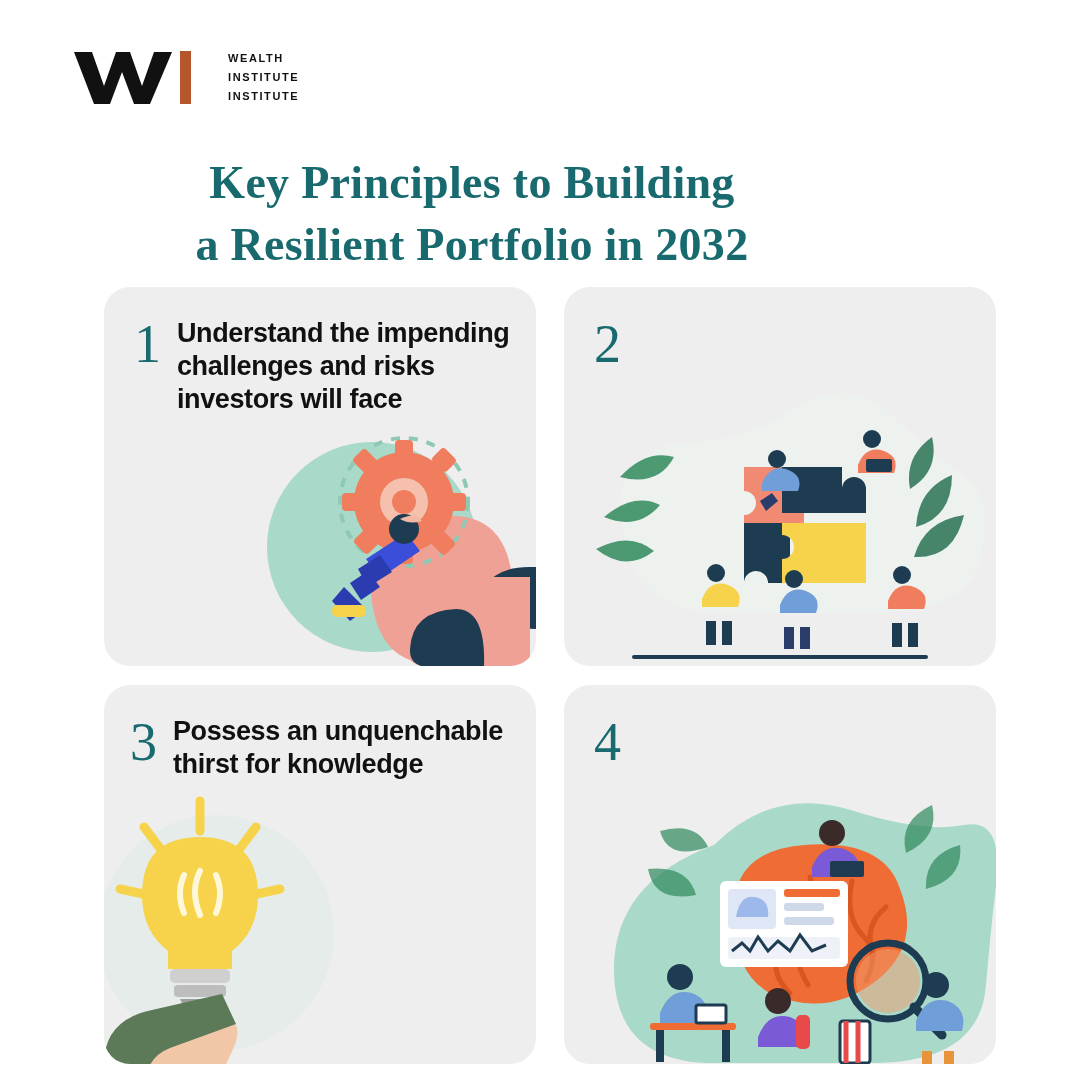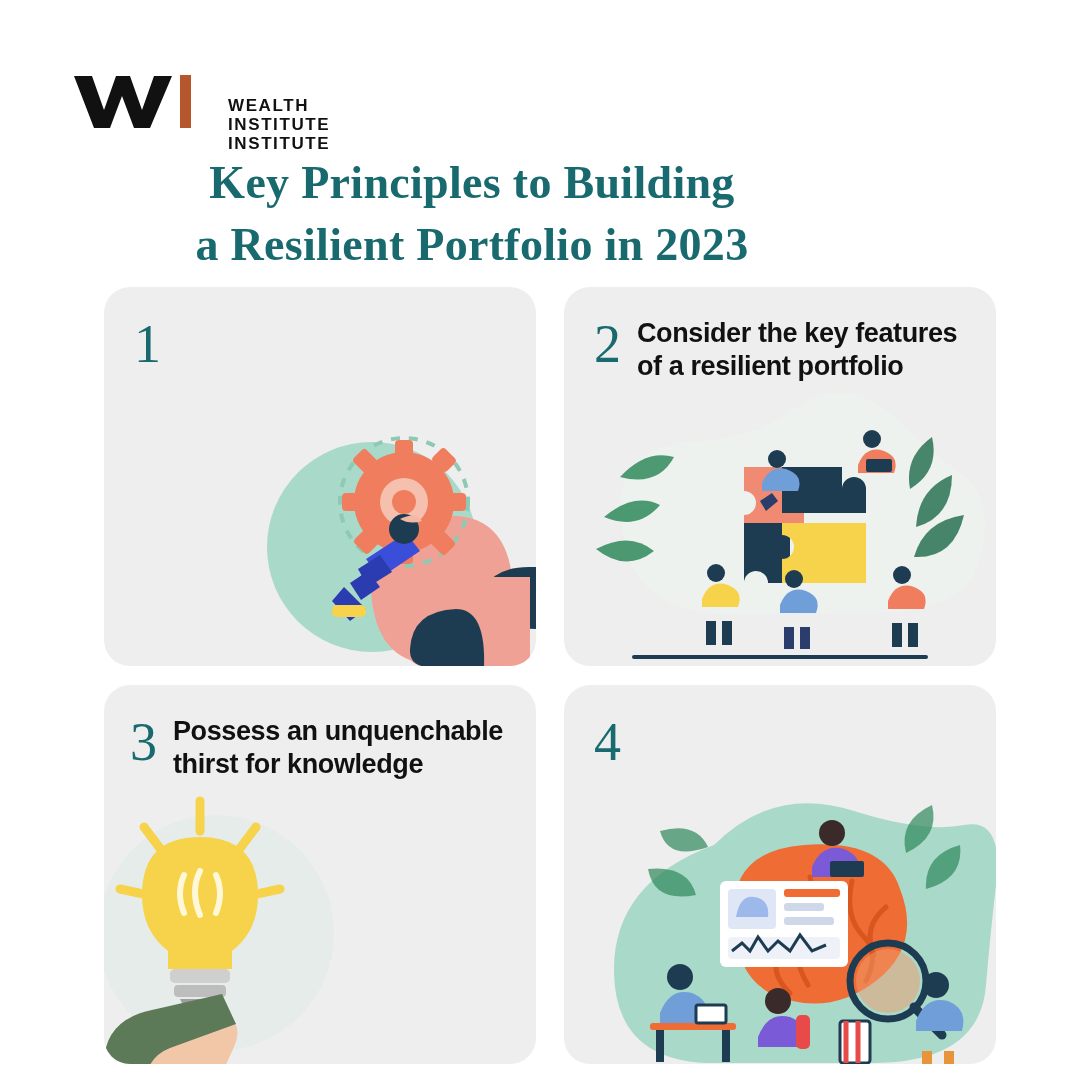--- a/index.html
+++ b/index.html
@@ -23,26 +23,25 @@
     display: flex;
     align-items: center;
   }
   .logo-mark {
     position: relative;
     width: 130px;
     height: 58px;
   }
   .logo-text {
     margin-left: 26px;
-    font-size: 17px;
+    font-size: 11px;
     font-weight: bold;
     letter-spacing: 1.6px;
     line-height: 19px;
     color: #111111;
-    margin-top: 48px;
   }
 
   
   .title {
     position: absolute;
     top: 152px;
     left: 0;
     width: 944px;
     text-align: center;
     font-family: "Liberation Serif", serif;
@@ -119,21 +118,21 @@
   </div>
   <div class="logo-text">
     <div>WEALTH</div>
     <div>INSTITUTE</div>
     <div>INSTITUTE</div>
   </div>
 </div>
 
 <div class="title">
   <div>Key Principles to Building</div>
-  <div>a Resilient Portfolio in 2023</div>
+  <div>a Resilient Portfolio in 2032</div>
 </div>
 
 <div class="grid">
 
   <div class="card">
     <div class="art">
       <svg width="432" height="379" viewBox="0 0 432 379">
         <circle cx="268" cy="260" r="105" fill="#a9d9c8"></circle>
         <path d="M330 230 q70 -10 78 60 q8 70 -60 85 q-70 12 -80 -60 q-8 -70 62 -85 z" fill="#f0a195"></path>
         <circle cx="300" cy="215" r="64" fill="none" stroke="#8ec9b4" stroke-width="4" stroke-dasharray="9 9"></circle>
@@ -162,20 +161,21 @@
           <path d="M246 296 l18 -12 l12 16 l-19 13 z" fill="#2b3bb0"></path>
           <path d="M240 300 l22 22 l-16 12 l-18 -20 z" fill="#2b3bb0"></path>
           <circle cx="300" cy="242" r="15" fill="#1d3c52"></circle>
           <path d="M296 232 q16 -8 22 2 q-12 4 -22 -2z" fill="#f2b8a4"></path>
           <rect x="228" y="318" width="34" height="12" rx="5" fill="#f6d34a"></rect>
         </g>
       </svg>
     </div>
     <div class="card-head">
       <div class="card-num">1</div>
+      <div class="card-text">Understand the impending challenges and risks investors will face</div>
     </div>
   </div>
 
   <div class="card">
     <div class="art">
       <svg width="432" height="379" viewBox="0 0 432 379">
         <path d="M60 250 q-20 -90 70 -95 q60 -4 95 -30 q60 -42 110 10 q40 38 60 50 q38 24 20 90 q-12 45 -90 50 l-160 2 q-95 -2 -105 -77z" fill="#eef2ef"></path>
         <g fill="#2f8a5c" opacity="0.85">
           <path d="M40 230 q30 -25 56 -12 q-22 26 -56 12z"></path>
           <path d="M32 262 q34 -18 58 2 q-28 22 -58 -2z"></path>
@@ -218,21 +218,20 @@
           <circle cx="338" cy="288" r="9" fill="#1d3c52"></circle>
           <path d="M324 314 q8 -20 26 -14 q16 6 10 22 l-36 0z" fill="#ef7d5e"></path>
           <rect x="328" y="336" width="10" height="24" fill="#1d3c52"></rect>
           <rect x="344" y="336" width="10" height="24" fill="#1d3c52"></rect>
         </g>
         <rect x="68" y="368" width="296" height="4" rx="2" fill="#1d3c52"></rect>
       </svg>
     </div>
     <div class="card-head">
       <div class="card-num">2</div>
-      <div class="card-text">Consider the key features of a resilient portfolio</div>
     </div>
   </div>
 
   <div class="card align-right">
     <div class="art">
       <svg width="432" height="379" viewBox="0 0 432 379">
         <circle cx="112" cy="248" r="118" fill="#e6ecea"></circle>
         <g stroke="#f6d34a" stroke-width="9" stroke-linecap="round">
           <line x1="96" y1="116" x2="96" y2="146"></line>
           <line x1="40" y1="142" x2="58" y2="166"></line>

